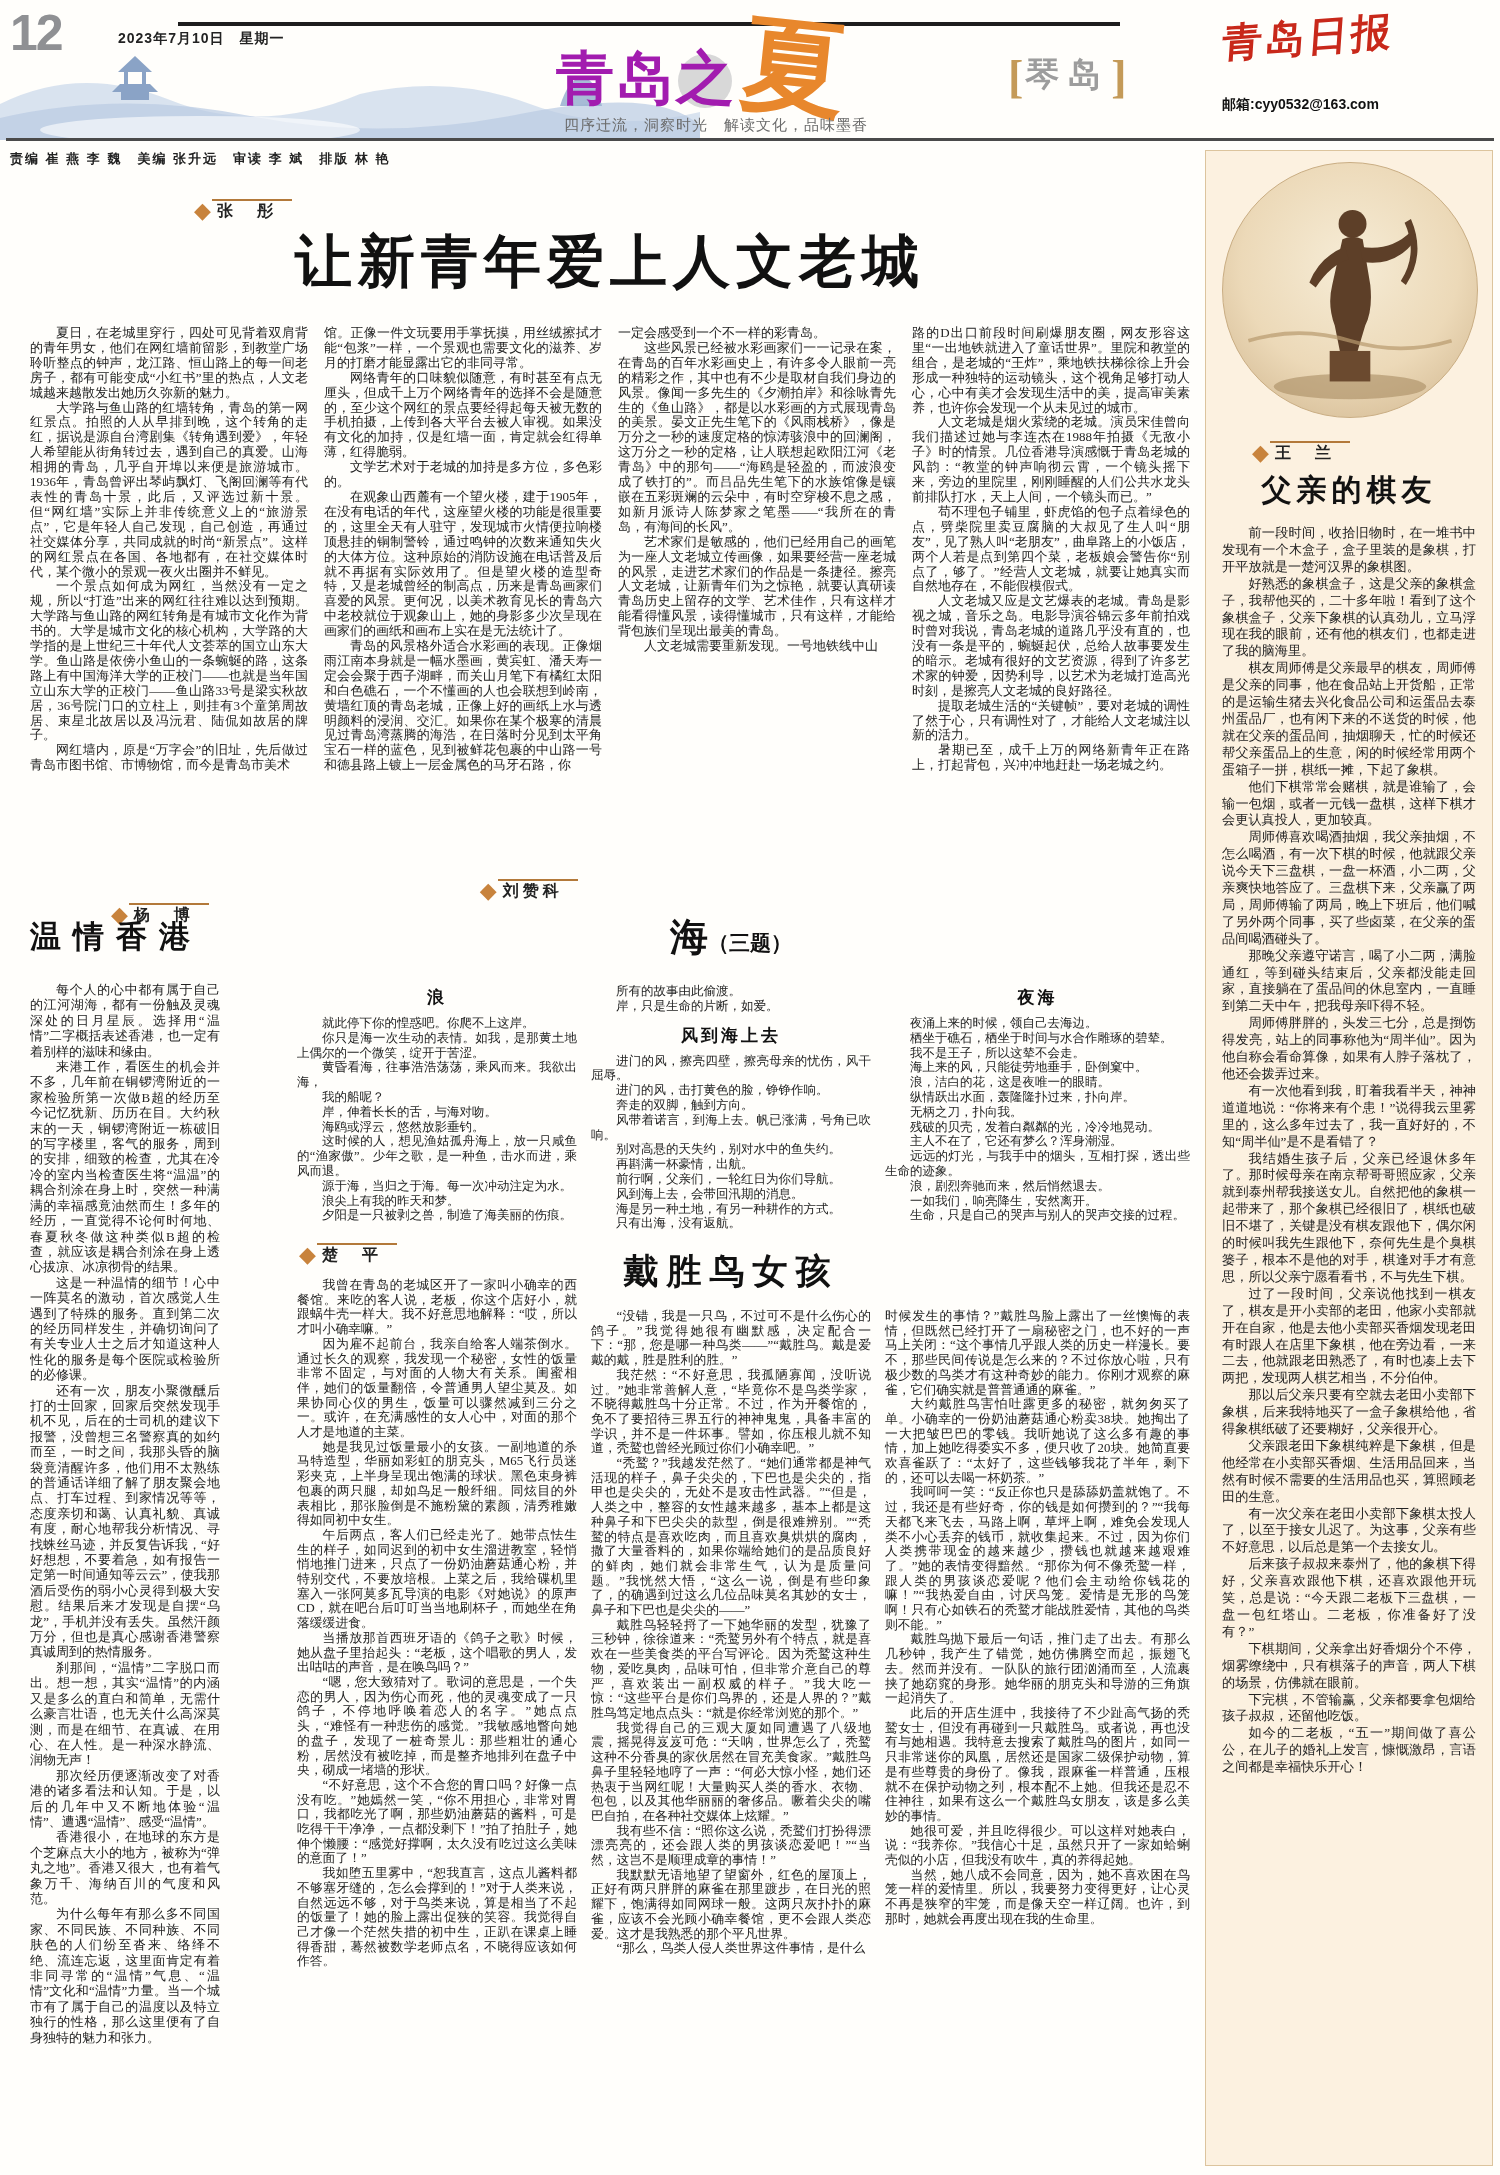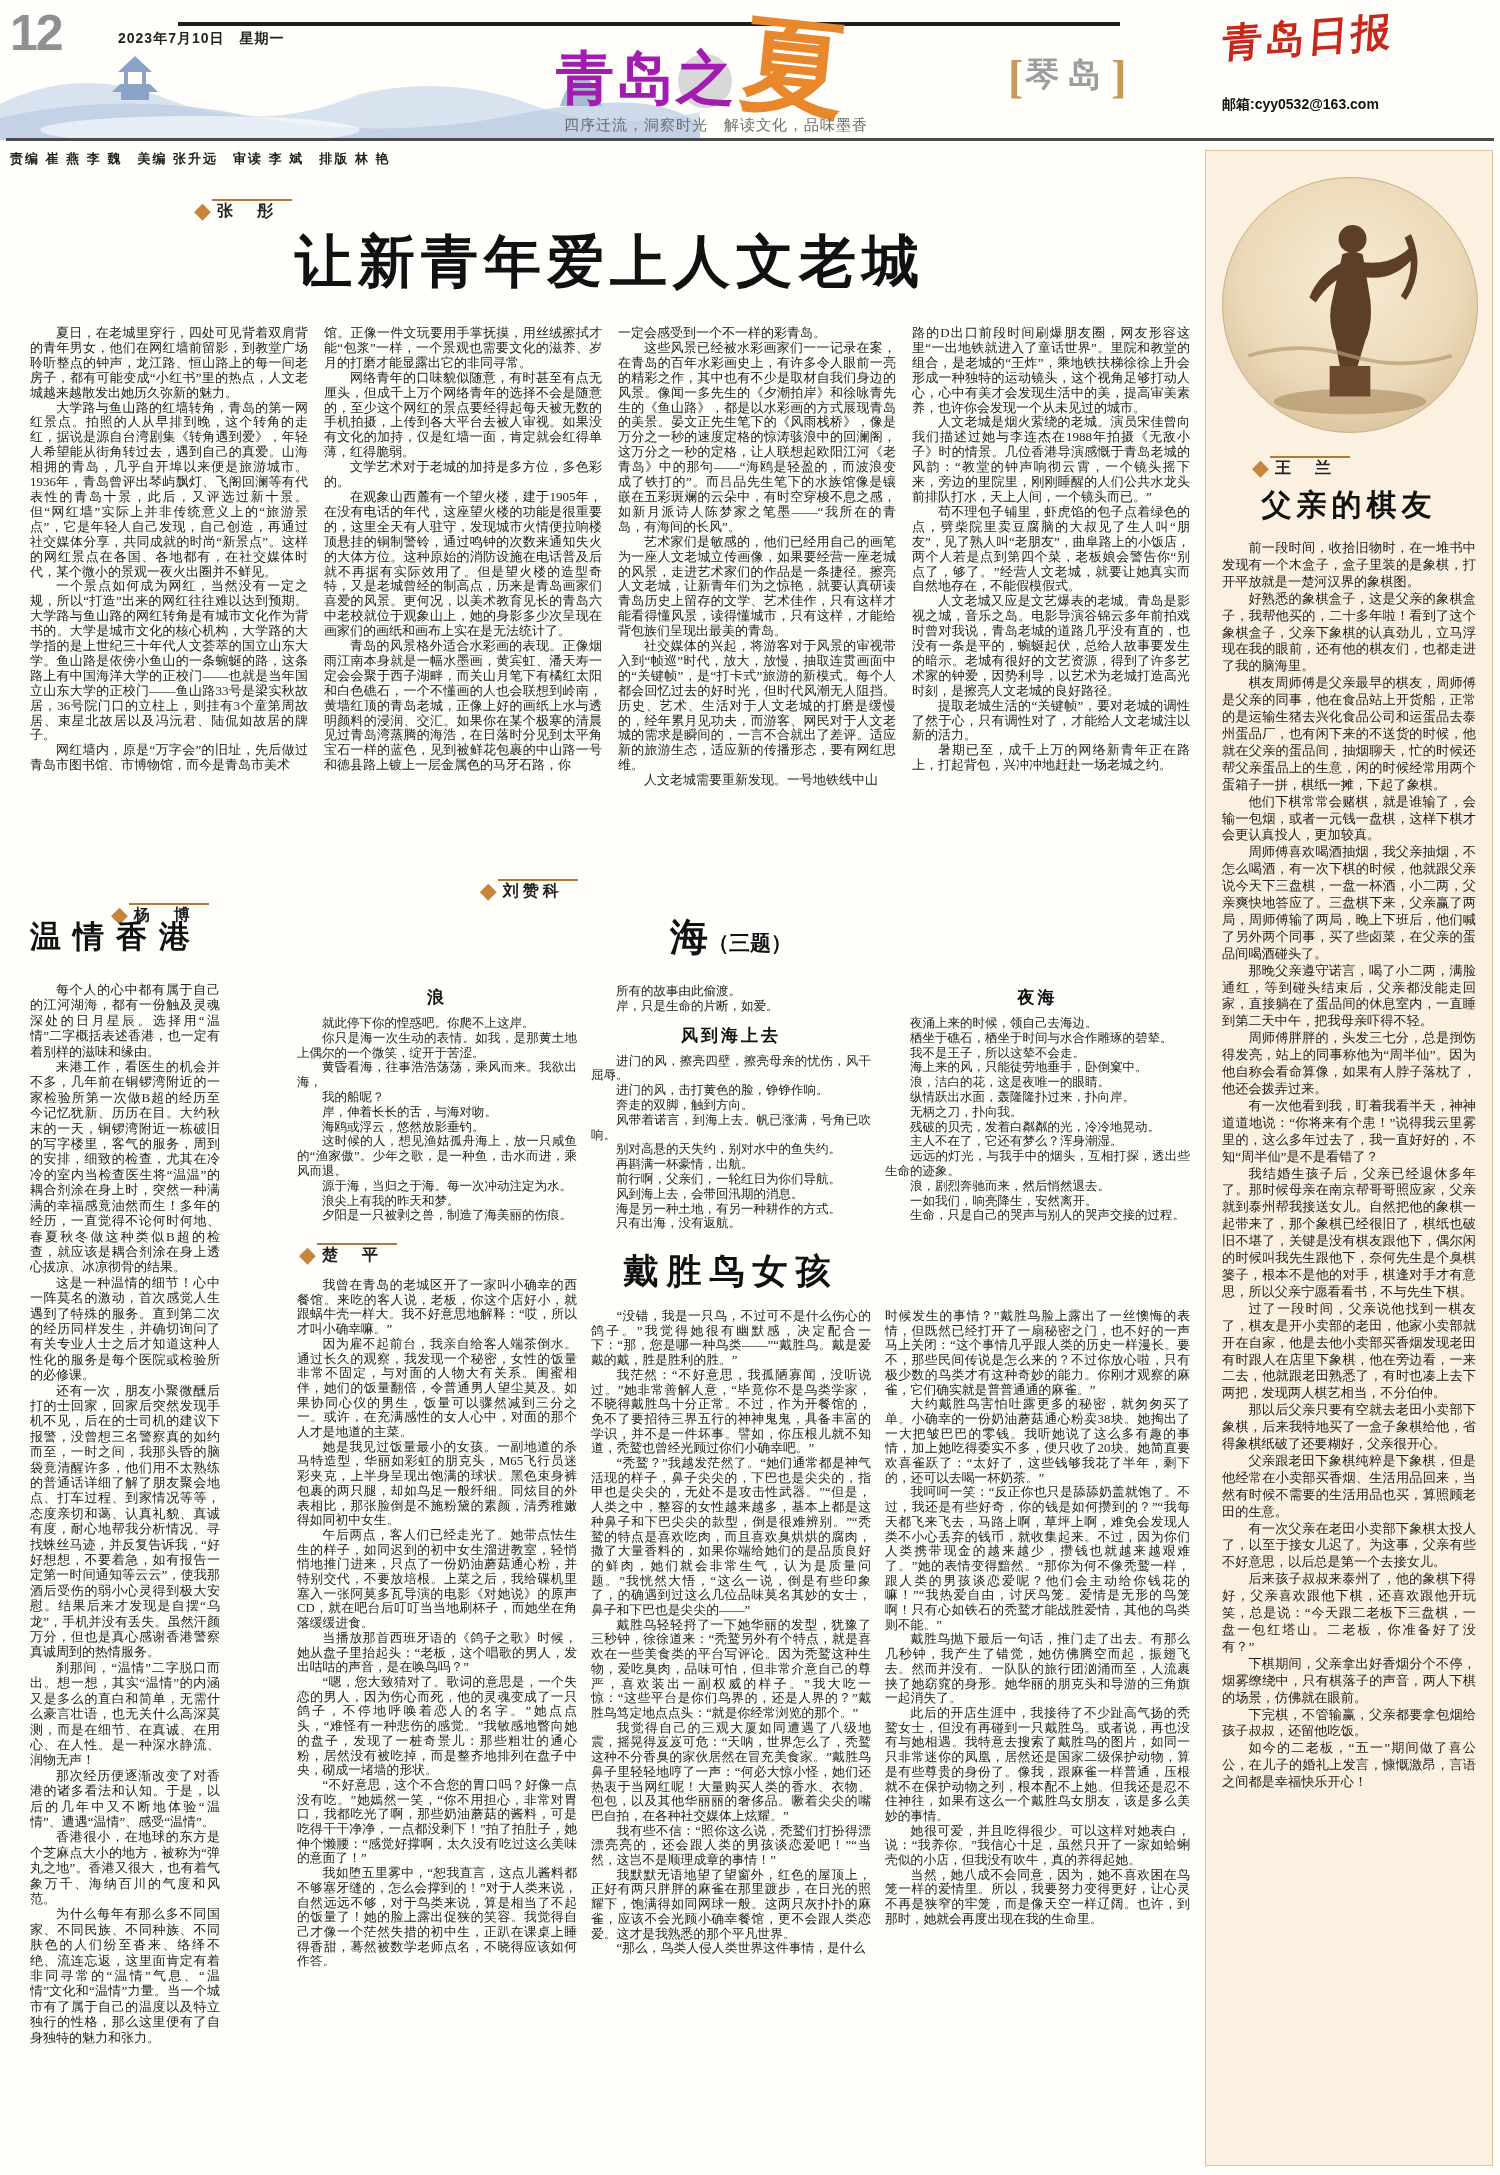--- a/index.html
+++ b/index.html
@@ -84,21 +84,21 @@
   .bird-right { width:599px; }
   .bird-title { width:280px; text-align:center; font-size:35px; font-weight:900;
     letter-spacing:8px; color:#111; margin:4px 0 14px 0; white-space:nowrap;
     font-family:"Liberation Sans","DejaVu Sans",sans-serif;}
   .bird-cols { display:flex; gap:14px; height:852px; overflow:hidden;}
   .bcol2 { width:280px;} .bcol3 { width:305px;}
   .bird .para, .bird-cols .para { font-size:12.8px; line-height:14.7px;}
 
   
   .sidebar { left:1205px; top:150px; width:288px; height:2016px;
-    background:#fcf1e0; border:1px solid #dcc49d; padding:22px 16px;}
+    background:#fcf1e0; border:1px solid #dcc49d; padding:7px 16px;}
   .statue { width:256px; height:256px; border-radius:50%; margin:4px auto 18px auto;
     overflow:hidden; background:radial-gradient(circle at 50% 40%, #f6ecd6 0%, #ecd9b8 55%, #cdb28a 100%);
     border:1px solid #c9ad83;}
   .side-by { margin:6px 0 4px 28px; }
   .side-title { text-align:center; font-size:30px; font-weight:900; letter-spacing:5px;
     color:#111; margin:2px 0 14px 0;
     font-family:"Liberation Sans","DejaVu Sans",sans-serif;}
   .side-body { height:1598px; overflow:hidden; }
   .side-body .para { font-size:13.2px; line-height:16.9px; color:#222;}
 </style>
@@ -159,21 +159,20 @@
       <p class="para">馆。正像一件文玩要用手掌抚摸，用丝绒擦拭才能“包浆”一样，一个景观也需要文化的滋养、岁月的打磨才能显露出它的非同寻常。</p>
       <p class="para">网络青年的口味貌似随意，有时甚至有点无厘头，但成千上万个网络青年的选择不会是随意的，至少这个网红的景点要经得起每天被无数的手机拍摄，上传到各大平台去被人审视。如果没有文化的加持，仅是红墙一面，肯定就会红得单薄，红得脆弱。</p>
       <p class="para">文学艺术对于老城的加持是多方位，多色彩的。</p>
       <p class="para">在观象山西麓有一个望火楼，建于1905年，在没有电话的年代，这座望火楼的功能是很重要的，这里全天有人驻守，发现城市火情便拉响楼顶悬挂的铜制警铃，通过鸣钟的次数来通知失火的大体方位。这种原始的消防设施在电话普及后就不再据有实际效用了。但是望火楼的造型奇特，又是老城曾经的制高点，历来是青岛画家们喜爱的风景。更何况，以美术教育见长的青岛六中老校就位于观象山上，她的身影多少次呈现在画家们的画纸和画布上实在是无法统计了。</p>
       <p class="para">青岛的风景格外适合水彩画的表现。正像烟雨江南本身就是一幅水墨画，黄宾虹、潘天寿一定会会聚于西子湖畔，而关山月笔下有橘红太阳和白色礁石，一个不懂画的人也会联想到岭南，黄墙红顶的青岛老城，正像上好的画纸上水与透明颜料的浸润、交汇。如果你在某个极寒的清晨见过青岛湾蒸腾的海浩，在日落时分见到太平角宝石一样的蓝色，见到被鲜花包裹的中山路一号和德县路上镀上一层金属色的马牙石路，你</p>
     </div>
   <div class="mcol cont">
       <p class="para">一定会感受到一个不一样的彩青岛。</p>
       <p class="para">这些风景已经被水彩画家们一一记录在案，在青岛的百年水彩画史上，有许多令人眼前一亮的精彩之作，其中也有不少是取材自我们身边的风景。像闻一多先生的《夕潮拍岸》和徐咏青先生的《鱼山路》，都是以水彩画的方式展现青岛的美景。晏文正先生笔下的《风雨栈桥》，像是万分之一秒的速度定格的惊涛骇浪中的回澜阁，这万分之一秒的定格，让人联想起欧阳江河《老青岛》中的那句——“海鸥是轻盈的，而波浪变成了铁打的”。而吕品先生笔下的水族馆像是镶嵌在五彩斑斓的云朵中，有时空穿梭不息之感，如新月派诗人陈梦家之笔墨——“我所在的青岛，有海间的长风”。</p>
       <p class="para">艺术家们是敏感的，他们已经用自己的画笔为一座人文老城立传画像，如果要经营一座老城的风景，走进艺术家们的作品是一条捷径。擦亮人文老城，让新青年们为之惊艳，就要认真研读青岛历史上留存的文学、艺术佳作，只有这样才能看得懂风景，读得懂城市，只有这样，才能给背包族们呈现出最美的青岛。</p>
-      <p class="para">社交媒体的兴起，将游客对于风景的审视带入到“帧巡”时代，放大，放慢，抽取连贯画面中的“关键帧”，是“打卡式”旅游的新模式。每个人都会回忆过去的好时光，但时代风潮无人阻挡。历史、艺术、生活对于人文老城的打磨是缓慢的，经年累月见功夫，而游客、网民对于人文老城的需求是瞬间的，一言不合就出了差评。适应新的旅游生态，适应新的传播形态，要有网红思维。</p>
       <p class="para">人文老城需要重新发现。一号地铁线中山</p>
     </div>
   <div class="mcol cont">
       <p class="para">路的D出口前段时间刷爆朋友圈，网友形容这里“一出地铁就进入了童话世界”。里院和教堂的组合，是老城的“王炸”，乘地铁扶梯徐徐上升会形成一种独特的运动镜头，这个视角足够打动人心，心中有美才会发现生活中的美，提高审美素养，也许你会发现一个从未见过的城市。</p>
       <p class="para">人文老城是烟火萦绕的老城。演员宋佳曾向我们描述过她与李连杰在1988年拍摄《无敌小子》时的情景。几位香港导演感慨于青岛老城的风韵：“教堂的钟声响彻云霄，一个镜头摇下来，旁边的里院里，刚刚睡醒的人们公共水龙头前排队打水，天上人间，一个镜头而已。”</p>
       <p class="para">苟不理包子铺里，虾虎馅的包子点着绿色的点，劈柴院里卖豆腐脑的大叔见了生人叫“朋友”，见了熟人叫“老朋友”，曲阜路上的小饭店，两个人若是点到第四个菜，老板娘会警告你“别点了，够了。”经营人文老城，就要让她真实而自然地存在，不能假模假式。</p>
       <p class="para">人文老城又应是文艺爆表的老城。青岛是影视之城，音乐之岛。电影导演谷锦云多年前拍戏时曾对我说，青岛老城的道路几乎没有直的，也没有一条是平的，蜿蜒起伏，总给人故事要发生的暗示。老城有很好的文艺资源，得到了许多艺术家的钟爱，因势利导，以艺术为老城打造高光时刻，是擦亮人文老城的良好路径。</p>
       <p class="para">提取老城生活的“关键帧”，要对老城的调性了然于心，只有调性对了，才能给人文老城注以新的活力。</p>
       <p class="para">暑期已至，成千上万的网络新青年正在路上，打起背包，兴冲冲地赶赴一场老城之约。</p>
     </div>

